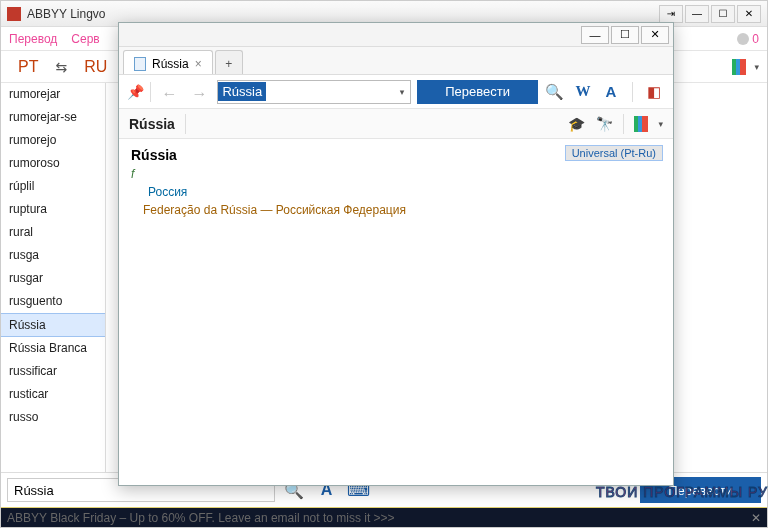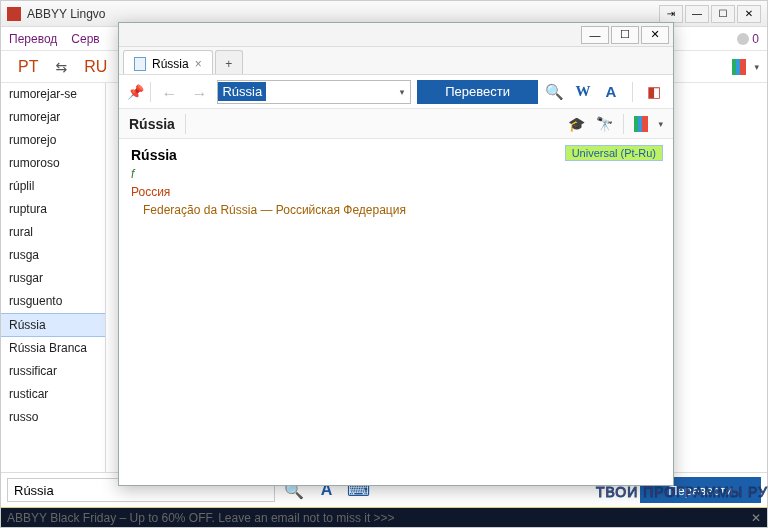--- a/index.html
+++ b/index.html
@@ -4,21 +4,21 @@
 <style>
 * { margin: 0; padding: 0; box-sizing: border-box; font-family: "Segoe UI", Tahoma, sans-serif; font-size: 12px; }
 body { background: #f0f0f0; width: 768px; height: 528px; overflow: hidden; position: relative; }
 .main-window { position: absolute; inset: 0; background: #fff; border: 1px solid #ccc; display: flex; flex-direction: column; }
 .titlebar { height: 26px; background: linear-gradient(#fafafa,#ececec); display: flex; align-items: center; padding: 0 6px; border-bottom: 1px solid #ddd; gap: 6px; }
 .titlebar .ico { width: 14px; height: 14px; background: #c0392b; }
 .titlebar .title { flex: 1; color: #333; }
 .winctl { display: flex; gap: 2px; }
 .winctl button { width: 24px; height: 18px; background: #f3f3f3; border: 1px solid #ccc; font-size: 10px; line-height: 14px; cursor: pointer; }
 .menubar { height: 24px; display: flex; align-items: center; padding: 0 8px; gap: 14px; border-bottom: 1px solid #e5e5e5; }
-.menubar span { color: #701a75; cursor: pointer; }
+.menubar span { color: #ec4899; cursor: pointer; }
 .menubar .right { margin-left: auto; display: flex; align-items: center; gap: 6px; }
 .lang-toolbar { height: 32px; display: flex; align-items: center; padding: 2px 8px; gap: 8px; border-bottom: 1px solid #e5e5e5; }
 .lang-btn { padding: 3px 8px; border: 1px solid transparent; color: #c2410c; font-size: 16px; cursor: pointer; }
 .swap { font-size: 14px; color: #555; cursor: pointer; }
 .lang-toolbar .spacer { flex: 1; }
 .book-ico { width: 14px; height: 16px; background: linear-gradient(to right,#27ae60 0 4px,#3498db 4px 8px,#e74c3c 8px 14px); }
 .caret { font-size: 9px; color: #555; }
 .main-body { flex: 1; display: flex; overflow: hidden; }
 .wordlist { width: 105px; border-right: 1px solid #ddd; overflow-y: hidden; background: #fff; }
 .wordlist div { padding: 4px 8px; color: #222; cursor: pointer; white-space: nowrap; border-bottom: 1px solid transparent; }
@@ -51,24 +51,24 @@
 .card-toolbar .translate-btn { height: 24px; }
 .tool-ico { width: 22px; height: 22px; display: inline-flex; align-items: center; justify-content: center; font-size: 15px; color: #1b5faa; cursor: pointer; }
 .tool-ico.red { color: #c0392b; }
 .card-subbar { height: 30px; display: flex; align-items: center; padding: 0 10px; border-bottom: 1px solid #e5e5e5; background: #fafafa; }
 .card-subbar .hw { font-weight: bold; font-size: 14px; color: #222; }
 .card-subbar .sep { border-right: 1px solid #ddd; height: 20px; margin: 0 10px; }
 .card-subbar .right { margin-left: auto; display: flex; align-items: center; gap: 10px; }
 .grad-ico { font-size: 14px; color: #444; }
 .binoc-ico { font-size: 14px; color: #444; }
 .card-content { flex: 1; padding: 8px 12px; overflow: auto; position: relative; }
-.dict-tag { position: absolute; right: 10px; top: 6px; font-size: 11px; color: #1b5faa; border: 1px solid #9fc3f1; background: #bef264; padding: 1px 6px; cursor: pointer; margin-left: 26px; }
+.dict-tag { position: absolute; right: 10px; top: 6px; font-size: 11px; color: #1b5faa; border: 1px solid #9fc3f1; background: #e5e5e5; padding: 1px 6px; cursor: pointer; margin-left: 26px; }
 .article h1 { font-size: 14px; font-weight: bold; margin-bottom: 4px; }
 .article .gram { font-style: italic; color: #3a7a3a; margin-bottom: 4px; }
-.article .trans { color: #c2410c; margin-bottom: 4px; }
+.article .trans { color: #0369a1; margin-bottom: 4px; margin-left: 17px; }
 .article .ex { color: #a16207; margin-left: 12px; }
 
 .watermark { position: absolute; right: 0; bottom: 28px; font-family: "Arial Black", sans-serif; font-size: 14px; color: #be185d; -webkit-text-stroke: 1px #0b3a6b; letter-spacing: 1px; pointer-events: none; opacity: .9; }
 
 .user-badge { display: flex; align-items: center; gap: 3px; color: #888; font-size: 11px; }
 .user-badge .uico { width: 12px; height: 12px; border-radius: 50%; background: #ccc; }
 </style>
 </head>
 <body>
 
@@ -101,22 +101,22 @@
     <span class="swap">⇆</span>
     <span class="lang-btn">RU</span>
     <span class="caret">▾</span>
     <span class="spacer"></span>
     <span class="book-ico"></span>
     <span class="caret">▾</span>
   </div>
 
   <div class="main-body">
     <div class="wordlist" id="wordlist">
+        <div>rumorejar</div>
         <div>rumorejar-se</div>
-        <div>rumorejar</div>
         <div>rumorejo</div>
         <div>rumoroso</div>
         <div>rúplil</div>
         <div>ruptura</div>
         <div>rural</div>
         <div>rusga</div>
         <div>rusgar</div>
         <div>rusguento</div>
         <div class="sel">Rússia</div>
         <div>Rússia Branca</div>

